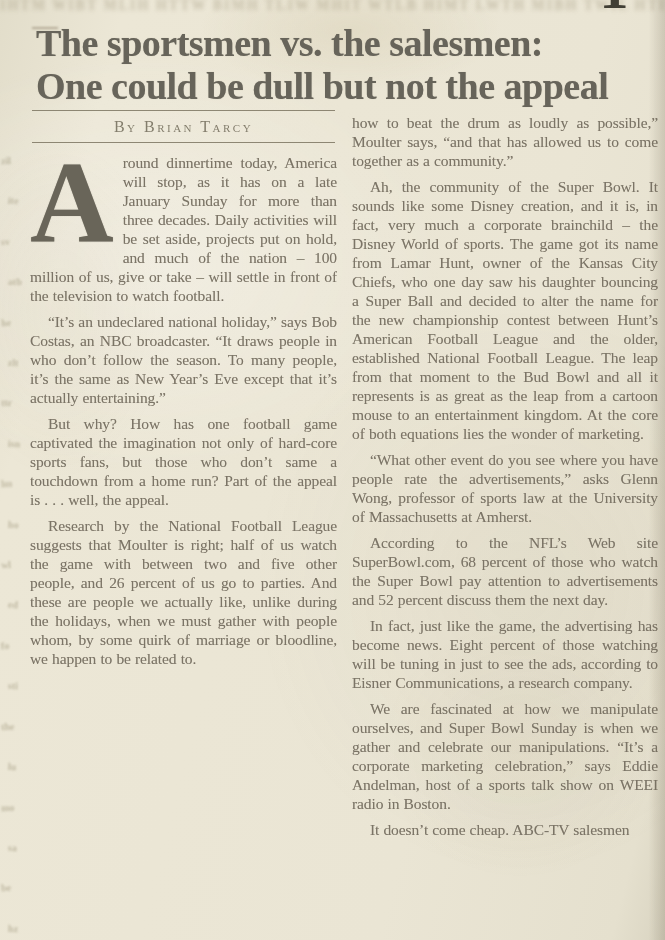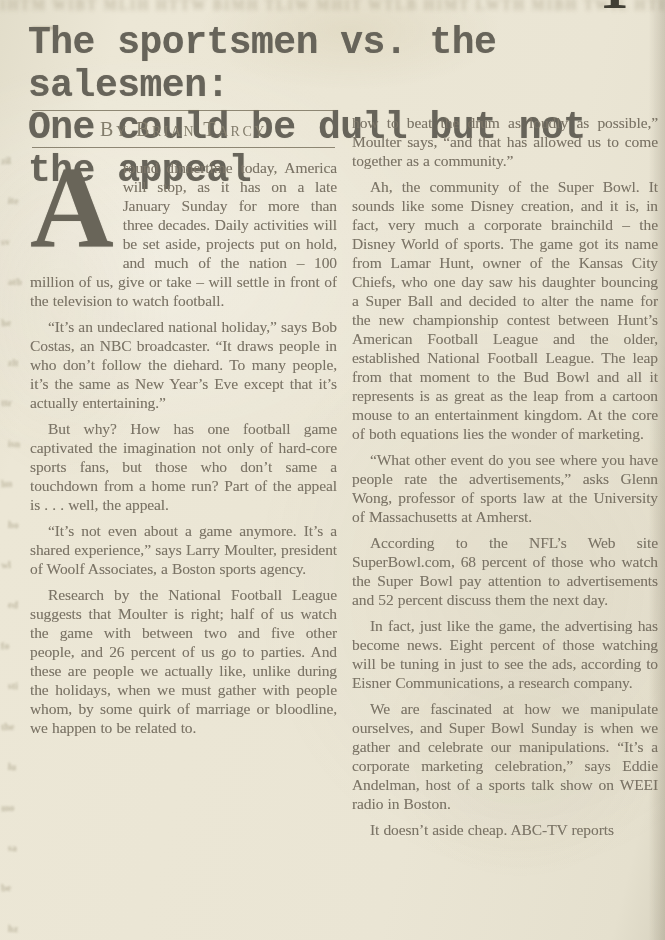--- a/index.html
+++ b/index.html
@@ -56,51 +56,50 @@
   .dash-mark {
     position: absolute;
     left: 32px; top: 27px;
     width: 26px; height: 2px;
     background: rgba(140,130,105,0.55);
     filter: blur(1px);
   }
   
   .headline {
     position: absolute;
-    left: 28px; top: 22px;
+    left: 36px; top: 22px;
     width: 600px;
     margin: 0;
     font-size: 38px;
     line-height: 1.12;
     font-weight: bold;
     letter-spacing: -0.5px;
     color: #67645a;
     text-shadow: 0 0 0.7px rgba(90,86,74,0.45);
-    font-family: Liberation Mono, monospace;
   }
   .headline .hl { display: block; }
   
   .col {
     position: absolute;
     top: 110px;
     height: 830px;
     overflow: hidden;
   }
   .col-left  { left: 30px;  width: 307px; }
   .col-right { left: 352px; width: 306px; top: 113px; }
   
   .byline-block {
     border-top: 1px solid rgba(118,110,90,0.80);
     border-bottom: 1px solid rgba(118,110,90,0.80);
     padding: 7px 0 6px;
     margin: 0 2px 10px;
     text-align: center;
     font-variant: small-caps;
     letter-spacing: 2.5px;
-    font-size: 20px;
+    font-size: 16px;
     color: #837d6c;
   }
   
   .para {
     margin: 0 0 7px;
     text-align: justify;
     text-indent: 18px;
     font-size: 15.5px;
     line-height: 19px;
     color: #7b7466;
@@ -206,30 +205,29 @@
     <span>sa</span>
     <span>be</span>
     <span>hz</span>
   </div>
 
   <div class="col col-left">
     <div class="byline-block">
       <span>By Brian Tarcy</span>
     </div>
     <p class="para no-indent"><span class="dropcap">A</span><span>round dinnertime today, America will stop, as it has on a late January Sunday for more than three decades. Daily activities will be set aside, projects put on hold, and much of the nation – 100 million of us, give or take – will settle in front of the television to watch football.</span></p>
-    <p class="para">“It’s an undeclared national holiday,” says Bob Costas, an NBC broadcaster. “It draws people in who don’t follow the diehard. To many people, it’s the same as New Year’s Eve except that it’s actually entertaining.”</p>
+    <p class="para">“It’s an undeclared national holiday,” says Bob Costas, an NBC broadcaster. “It draws people in who don’t follow the season. To many people, it’s the same as New Year’s Eve except that it’s actually entertaining.”</p>
     <p class="para">But why? How has one football game captivated the imagination not only of hard-core sports fans, but those who don’t same a touchdown from a home run? Part of the appeal is . . . well, the appeal.</p>
-    <p class="para">“It’s not even about a game anymore. It’s a shared experience,” says Larry Moulter, president of Woolf Associates, a Boston sports agency.</p>
     <p class="para">Research by the National Football League suggests that Moulter is right; half of us watch the game with between two and five other people, and 26 percent of us go to parties. And these are people we actually like, unlike during the holidays, when we must gather with people whom, by some quirk of marriage or bloodline, we happen to be related to.</p>
   </div>
 
   <div class="col col-right">
     <p class="para no-indent">how to beat the drum as loudly as possible,” Moulter says, “and that has allowed us to come together as a community.”</p>
     <p class="para">Ah, the community of the Super Bowl. It sounds like some Disney creation, and it is, in fact, very much a corporate brainchild – the Disney World of sports. The game got its name from Lamar Hunt, owner of the Kansas City Chiefs, who one day saw his daughter bouncing a Super Ball and decided to alter the name for the new championship contest between Hunt’s American Football League and the older, established National Football League. The leap from that moment to the Bud Bowl and all it represents is as great as the leap from a cartoon mouse to an entertainment kingdom. At the core of both equations lies the wonder of marketing.</p>
     <p class="para">“What other event do you see where you have people rate the advertisements,” asks Glenn Wong, professor of sports law at the University of Massachusetts at Amherst.</p>
     <p class="para">According to the NFL’s Web site SuperBowl.com, 68 percent of those who watch the Super Bowl pay attention to advertisements and 52 percent discuss them the next day.</p>
     <p class="para">In fact, just like the game, the advertising has become news. Eight percent of those watching will be tuning in just to see the ads, according to Eisner Communications, a research company.</p>
     <p class="para">We are fascinated at how we manipulate ourselves, and Super Bowl Sunday is when we gather and celebrate our manipulations. “It’s a corporate marketing celebration,” says Eddie Andelman, host of a sports talk show on WEEI radio in Boston.</p>
-    <p class="para">It doesn’t aside cheap. ABC-TV reports</p>
+    <p class="para">It doesn’t come cheap. ABC-TV salesmen</p>
   </div>
 
   <div class="fold-right"></div>
 </div>
 
 </body></html>

